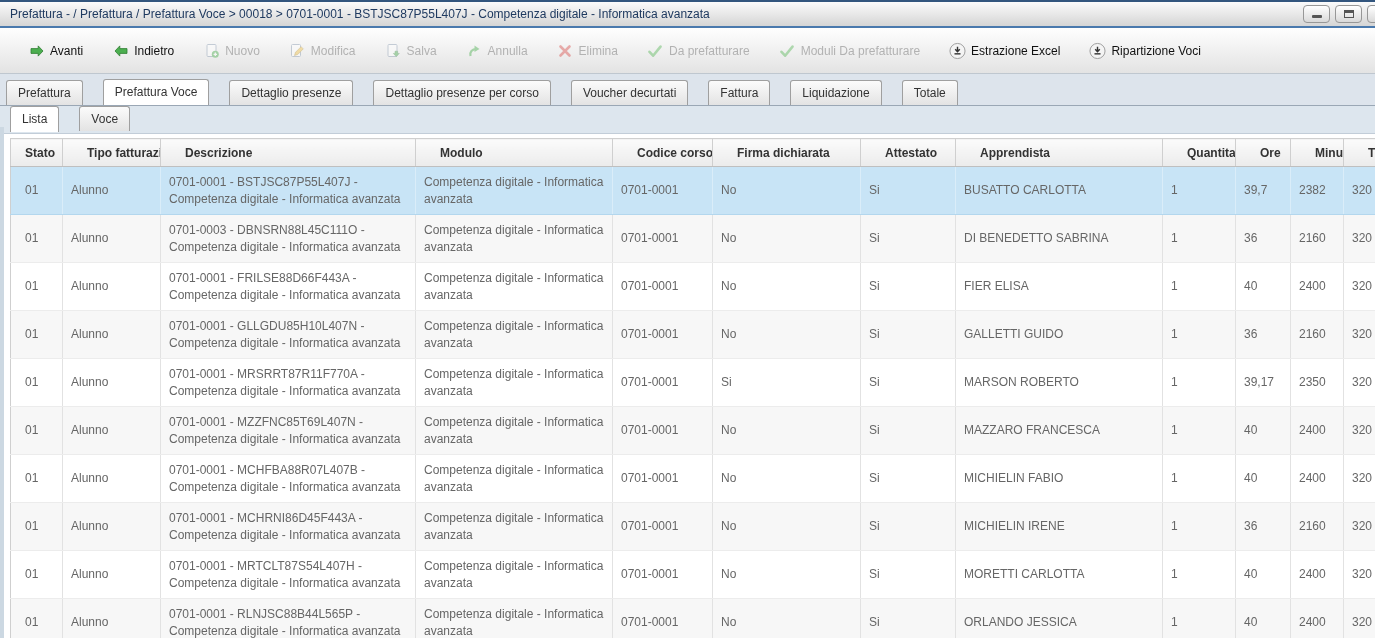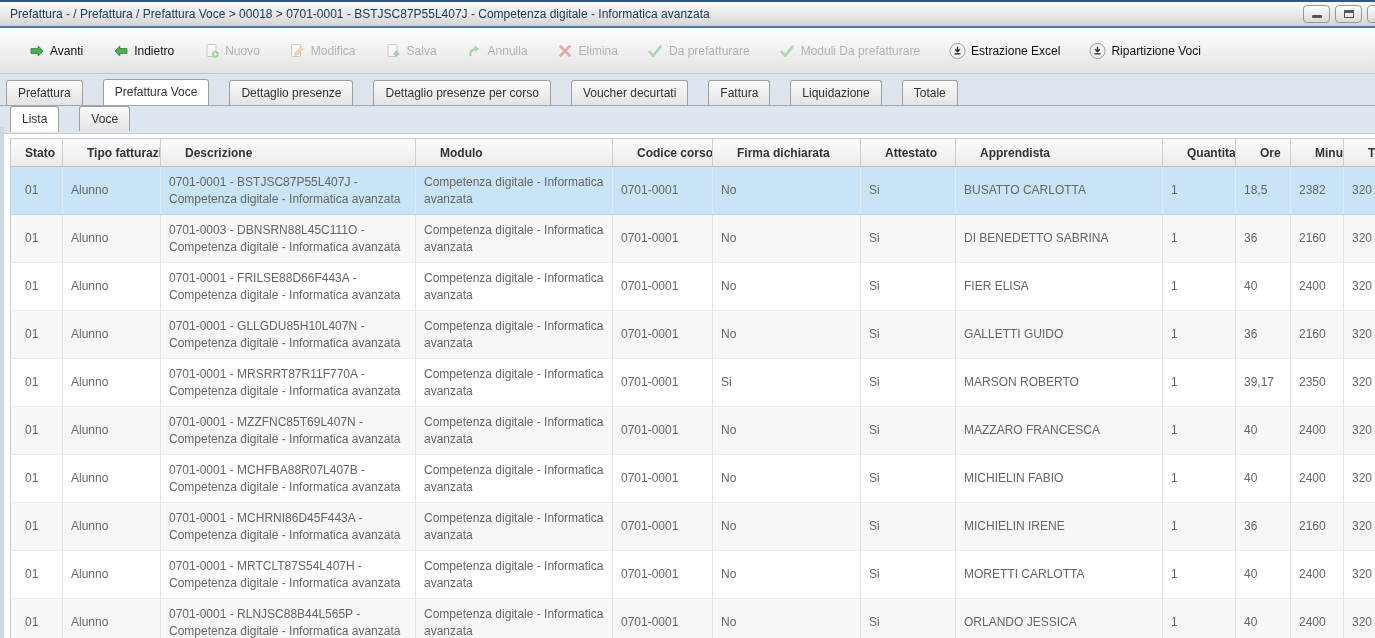--- a/index.html
+++ b/index.html
@@ -238,21 +238,21 @@
         <tr class="selected">
           <td>01</td>
           <td>Alunno</td>
           <td>0701-0001 - BSTJSC87P55L407J - Competenza digitale - Informatica avanzata</td>
           <td>Competenza digitale - Informatica avanzata</td>
           <td>0701-0001</td>
           <td>No</td>
           <td>Si</td>
           <td>BUSATTO CARLOTTA</td>
           <td>1</td>
-          <td>18,5</td>
+          <td>39,7</td>
           <td>2382</td>
           <td>320</td>
         </tr>
         <tr class="alt">
           <td>01</td>
           <td>Alunno</td>
           <td>0701-0003 - DBNSRN88L45C111O - Competenza digitale - Informatica avanzata</td>
           <td>Competenza digitale - Informatica avanzata</td>
           <td>0701-0001</td>
           <td>No</td>

